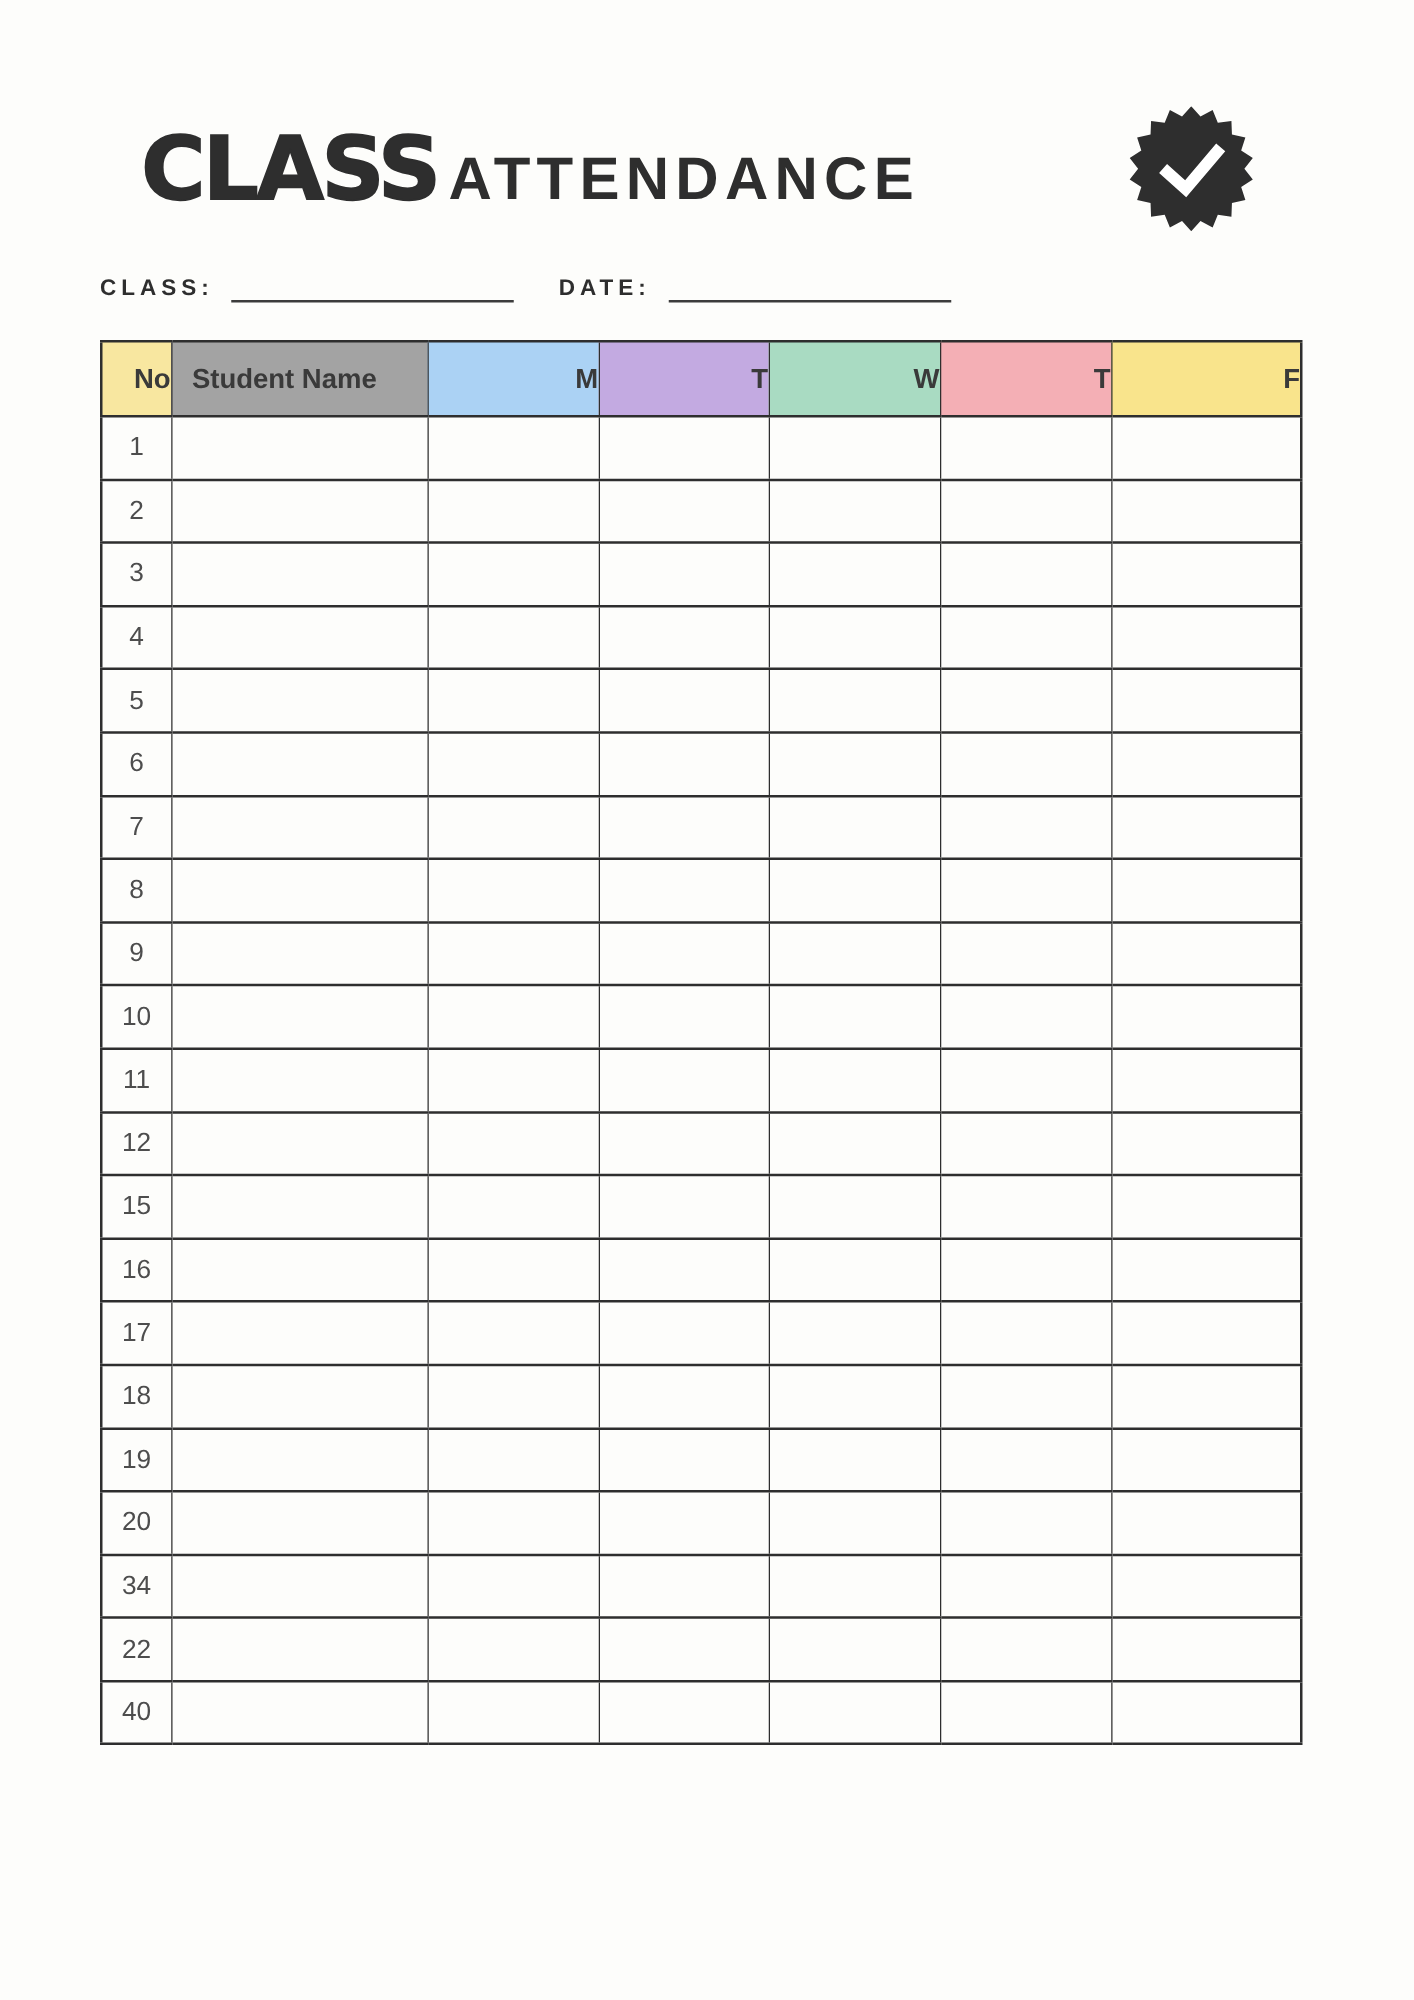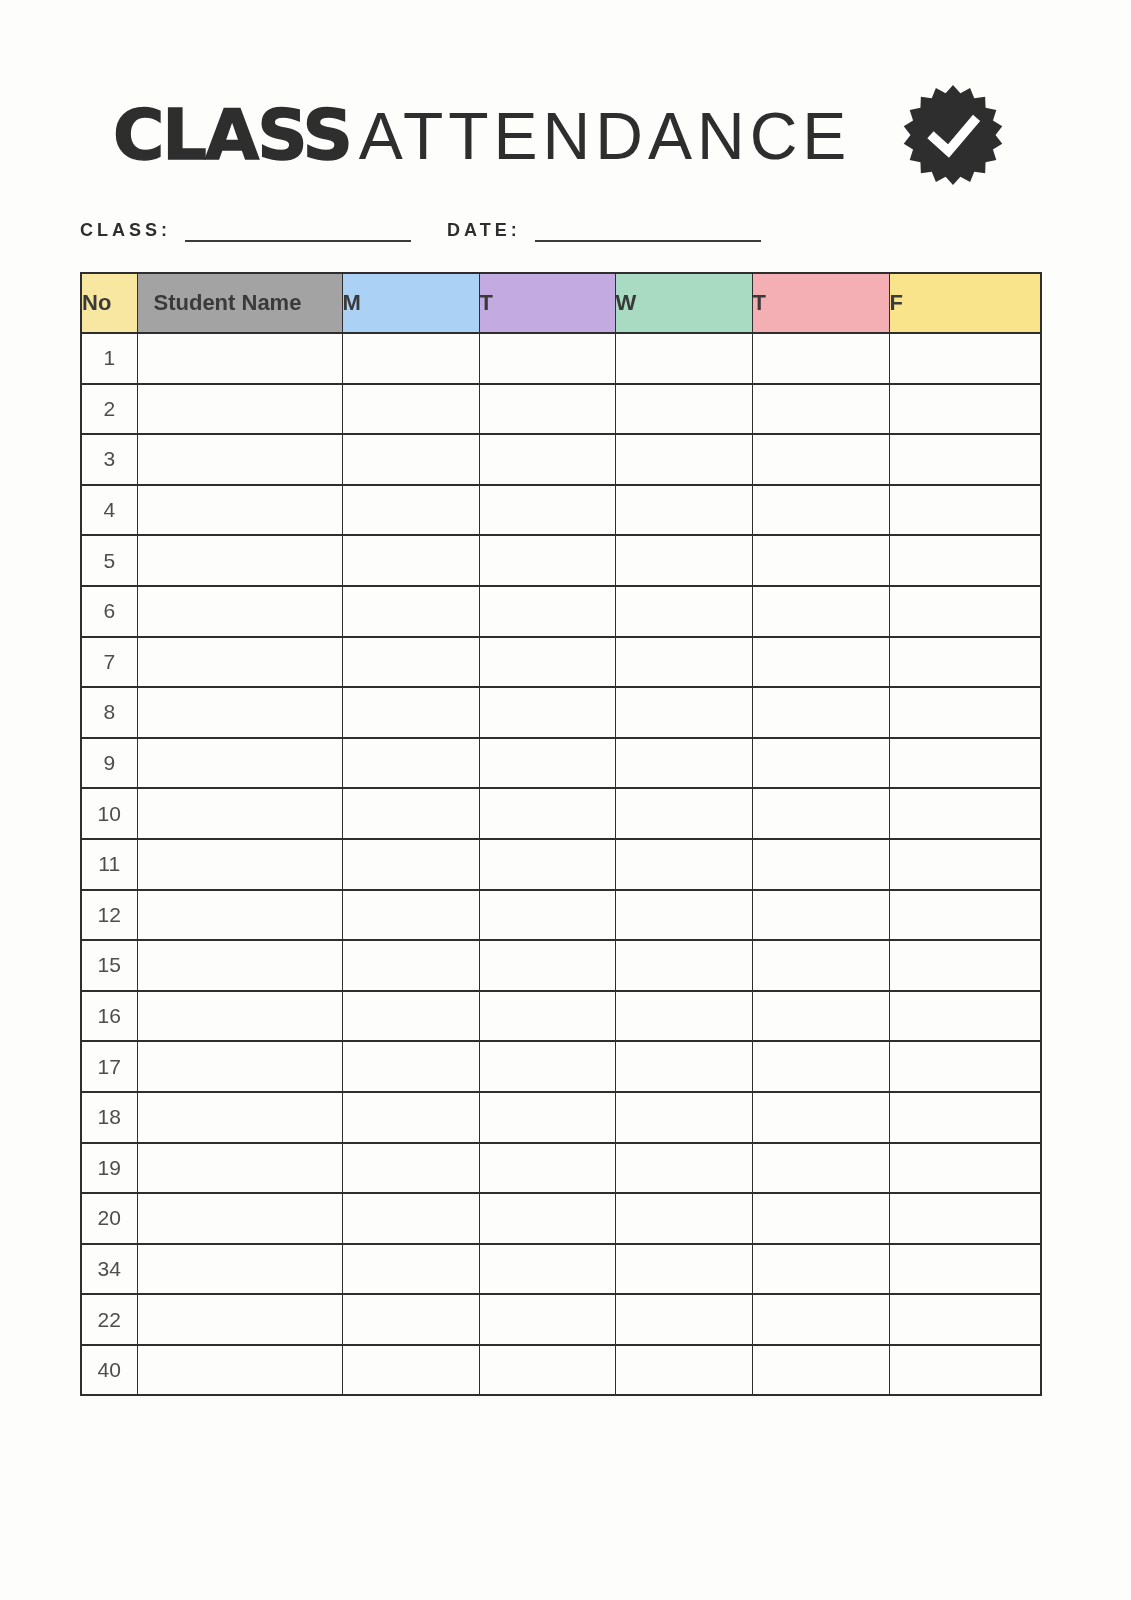--- a/index.html
+++ b/index.html
@@ -32,22 +32,22 @@
   .title-bold {
     font-family: "DejaVu Sans", "Liberation Sans", sans-serif;
     font-weight: bold;
     font-size: 70px;
     letter-spacing: -2px;
     margin-left: 33px;
     -webkit-text-stroke: 1.5px var(--title-color, #2E2E2E);
   }
   .title-light {
     font-family: "Liberation Sans", sans-serif;
-    font-weight: 400;
-    font-size: 66px;
+    font-weight: 700;
+    font-size: 48px;
     letter-spacing: 5px;
     margin-left: 8px;
   }
   .badge { width: 100px; height: 100px; flex: 0 0 auto; }
   .badge svg { width: 100%; height: 100%; display: block; }
   
   .meta-row {
     margin-top: 30px;
     display: flex;
     align-items: flex-end;
@@ -81,21 +81,21 @@
   .attendance th, .attendance td {
     border: 1.5px solid var(--border-color, #2E2E2E);
     border-top-width: 2px;
     border-bottom-width: 2px;
   }
   .attendance th {
     height: 60px;
     font-size: 22px;
     font-weight: bold;
     color: var(--header-text, #3A3A3A);
-    text-align: left;
+    text-align: right;
   }
   .attendance th.col-name { text-align: left; padding-left: 16px; }
   .attendance td { height: 50.6px; background: transparent; }
   .attendance td.cell-no {
     text-align: center;
     font-size: 21px;
     font-weight: 400;
     color: var(--number-text, #4D4D4D);
   }
 </style>

